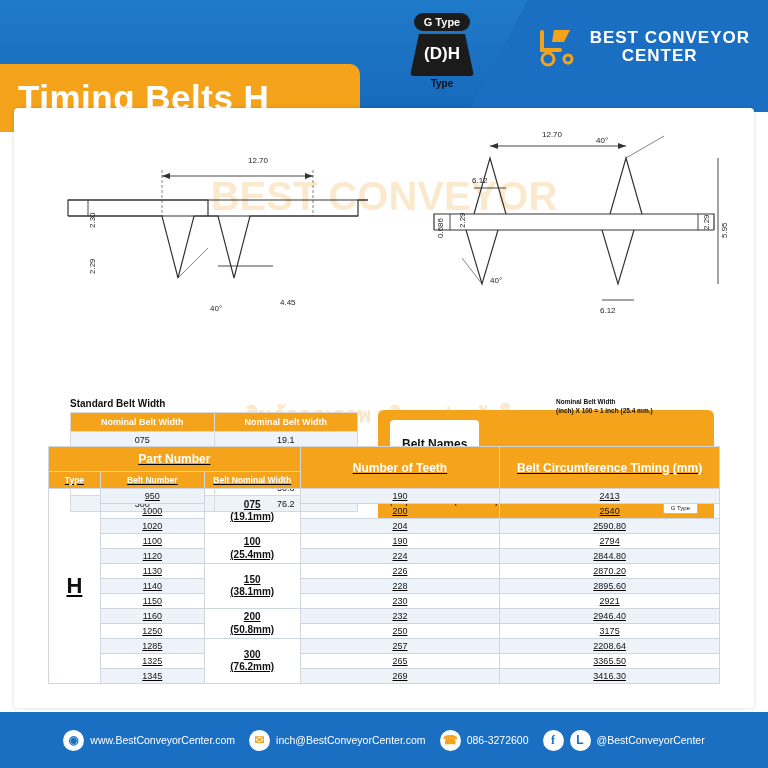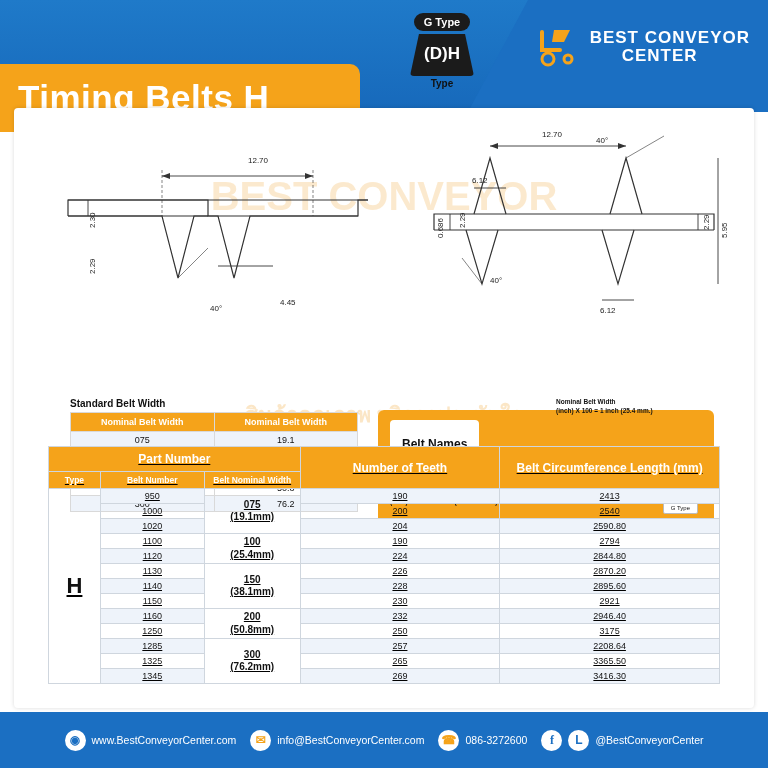--- a/index.html
+++ b/index.html
@@ -301,21 +301,21 @@
     <div class="bn-note" style="left:178px; top:-12px; width:160px;">Nominal Belt Width</div>
     <div class="bn-note" style="left:178px; top:-3px; width:170px;">(inch) X 100 = 1 inch (25.4 mm.)</div>
     <div class="bn-gtype">G Type</div>
   </div>
 
   <table class="main-tbl">
     <tbody>
         <tr class="mt-head1">
       <th colspan="3" style="width:252px">Part Number</th>
       <th style="width:200px" rowspan="2">Number of Teeth</th>
-      <th style="width:220px" rowspan="2">Belt Circumference Length (mm)</th>
+      <th style="width:220px" rowspan="2">Belt Circumference Timing (mm)</th>
     </tr>
     <tr class="mt-head2">
       <th style="width:52px">Type</th>
       <th style="width:104px">Belt Number</th>
       <th style="width:96px">Belt Nominal Width</th>
     </tr>
 
     <tr>
       <td class="type-cell" rowspan="13">H</td>
       <td class="zebra">950</td>
@@ -410,21 +410,21 @@
     </table>
 </div>
 
 <div class="footer">
   <div class="f-item">
     <span class="f-ico glb">◉</span>
     <span>www.BestConveyorCenter.com</span>
   </div>
   <div class="f-item">
     <span class="f-ico mail">✉</span>
-    <span>info@BestConveyorCenter.com</span>
+    <span>inch@BestConveyorCenter.com</span>
   </div>
   <div class="f-item">
     <span class="f-ico tel">☎</span>
     <span>086-3272600</span>
   </div>
   <div class="f-item">
     <span class="f-ico fb">f</span>
     <span class="f-ico line">L</span>
     <span>@BestConveyorCenter</span>
   </div>

